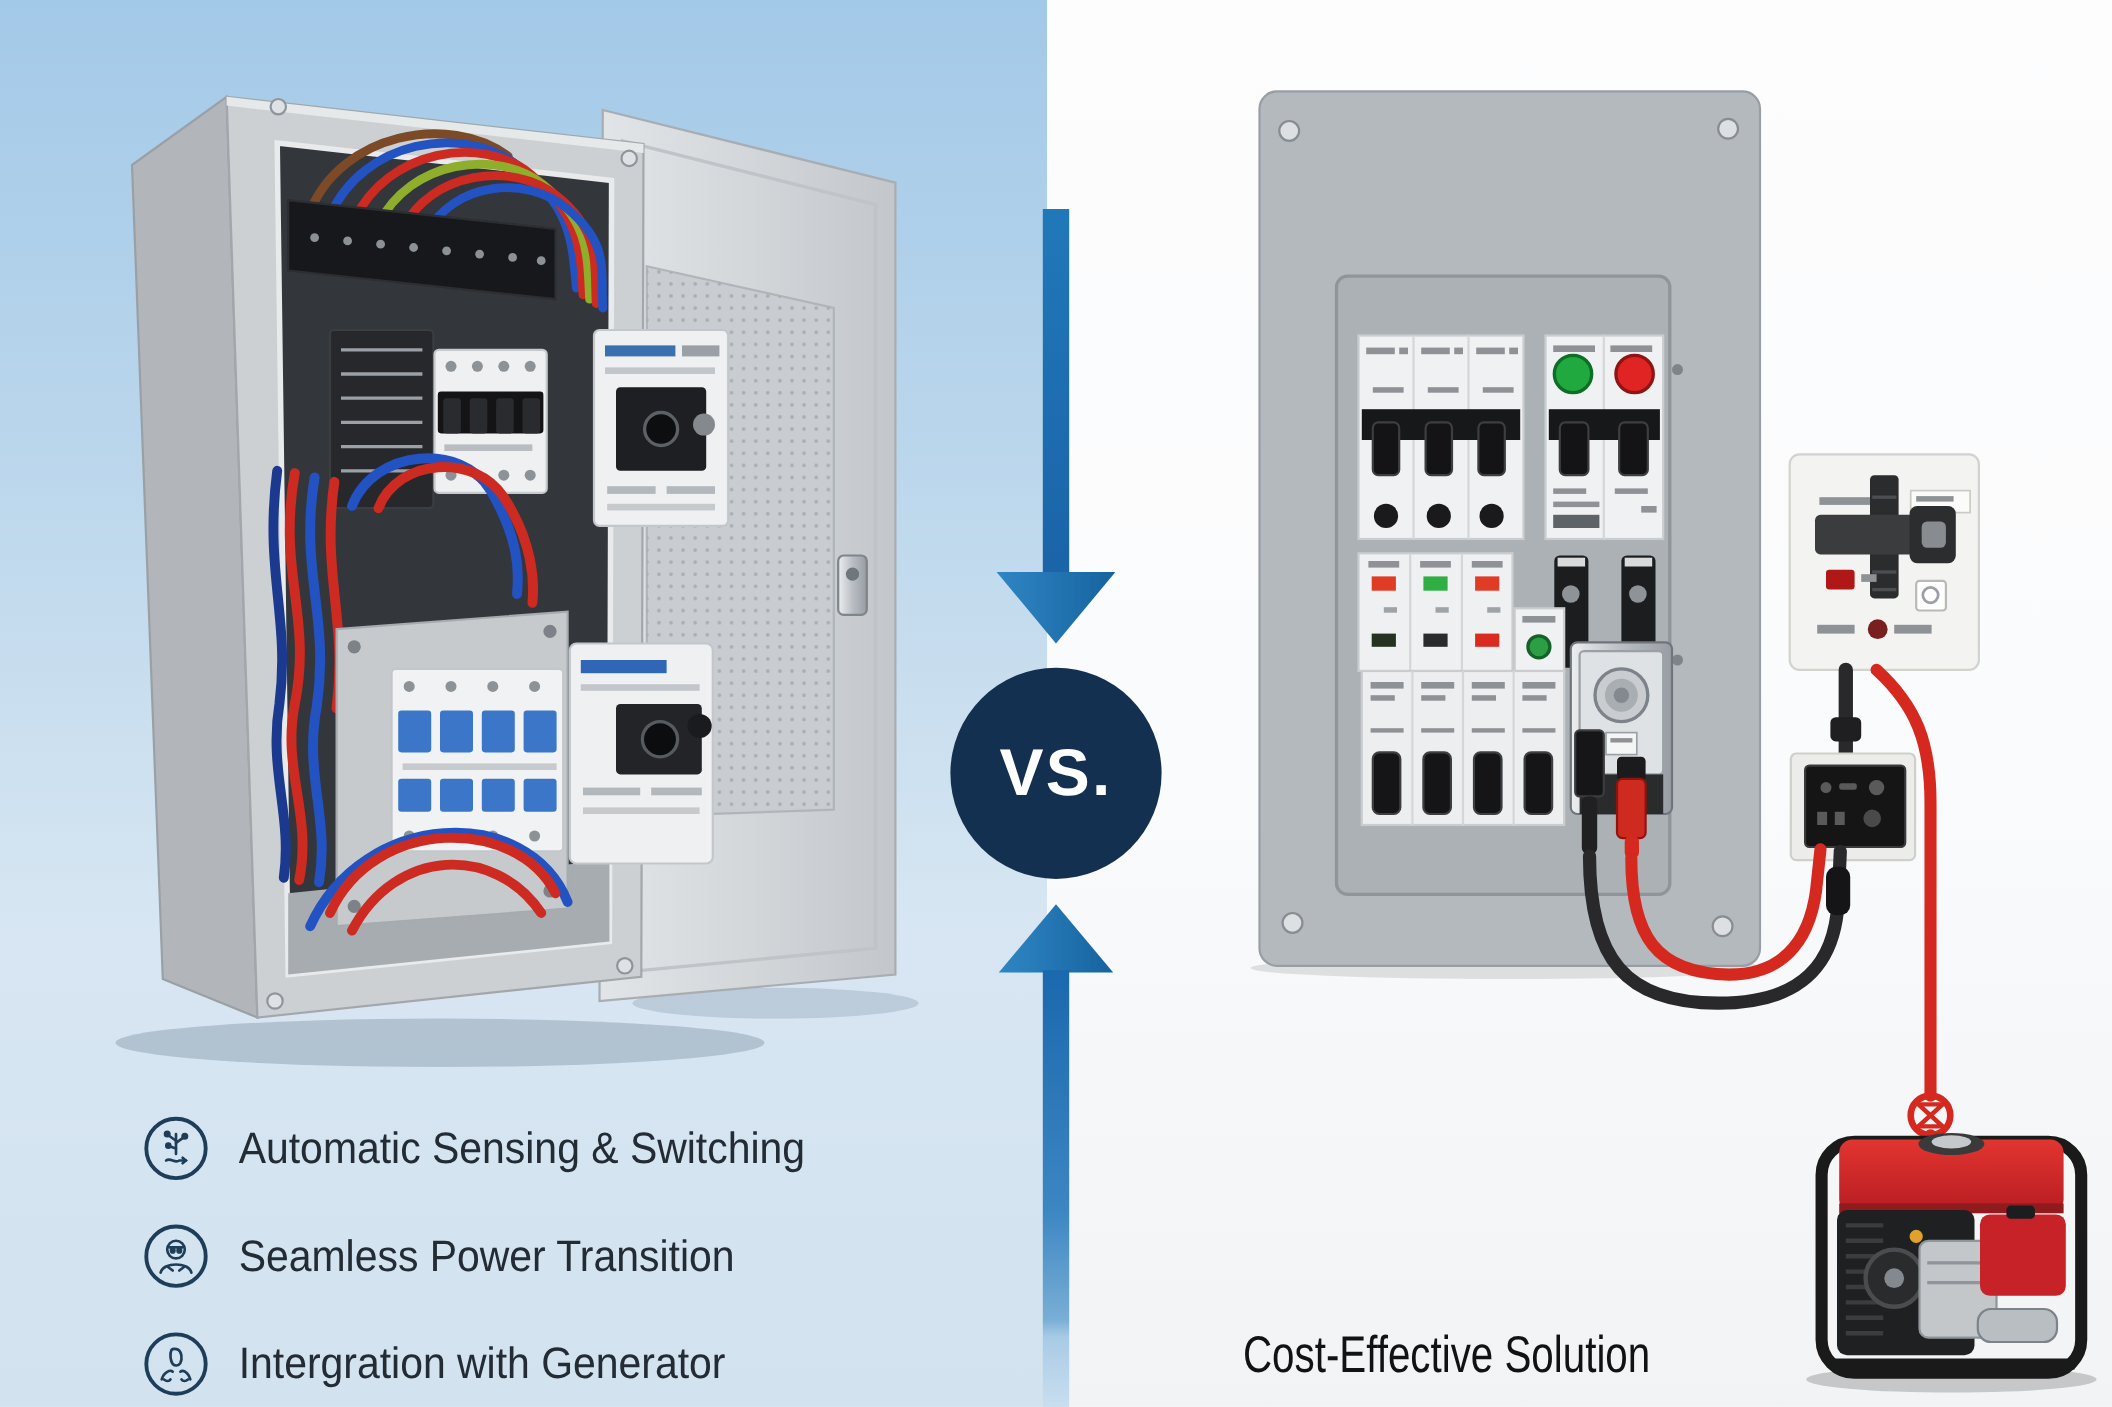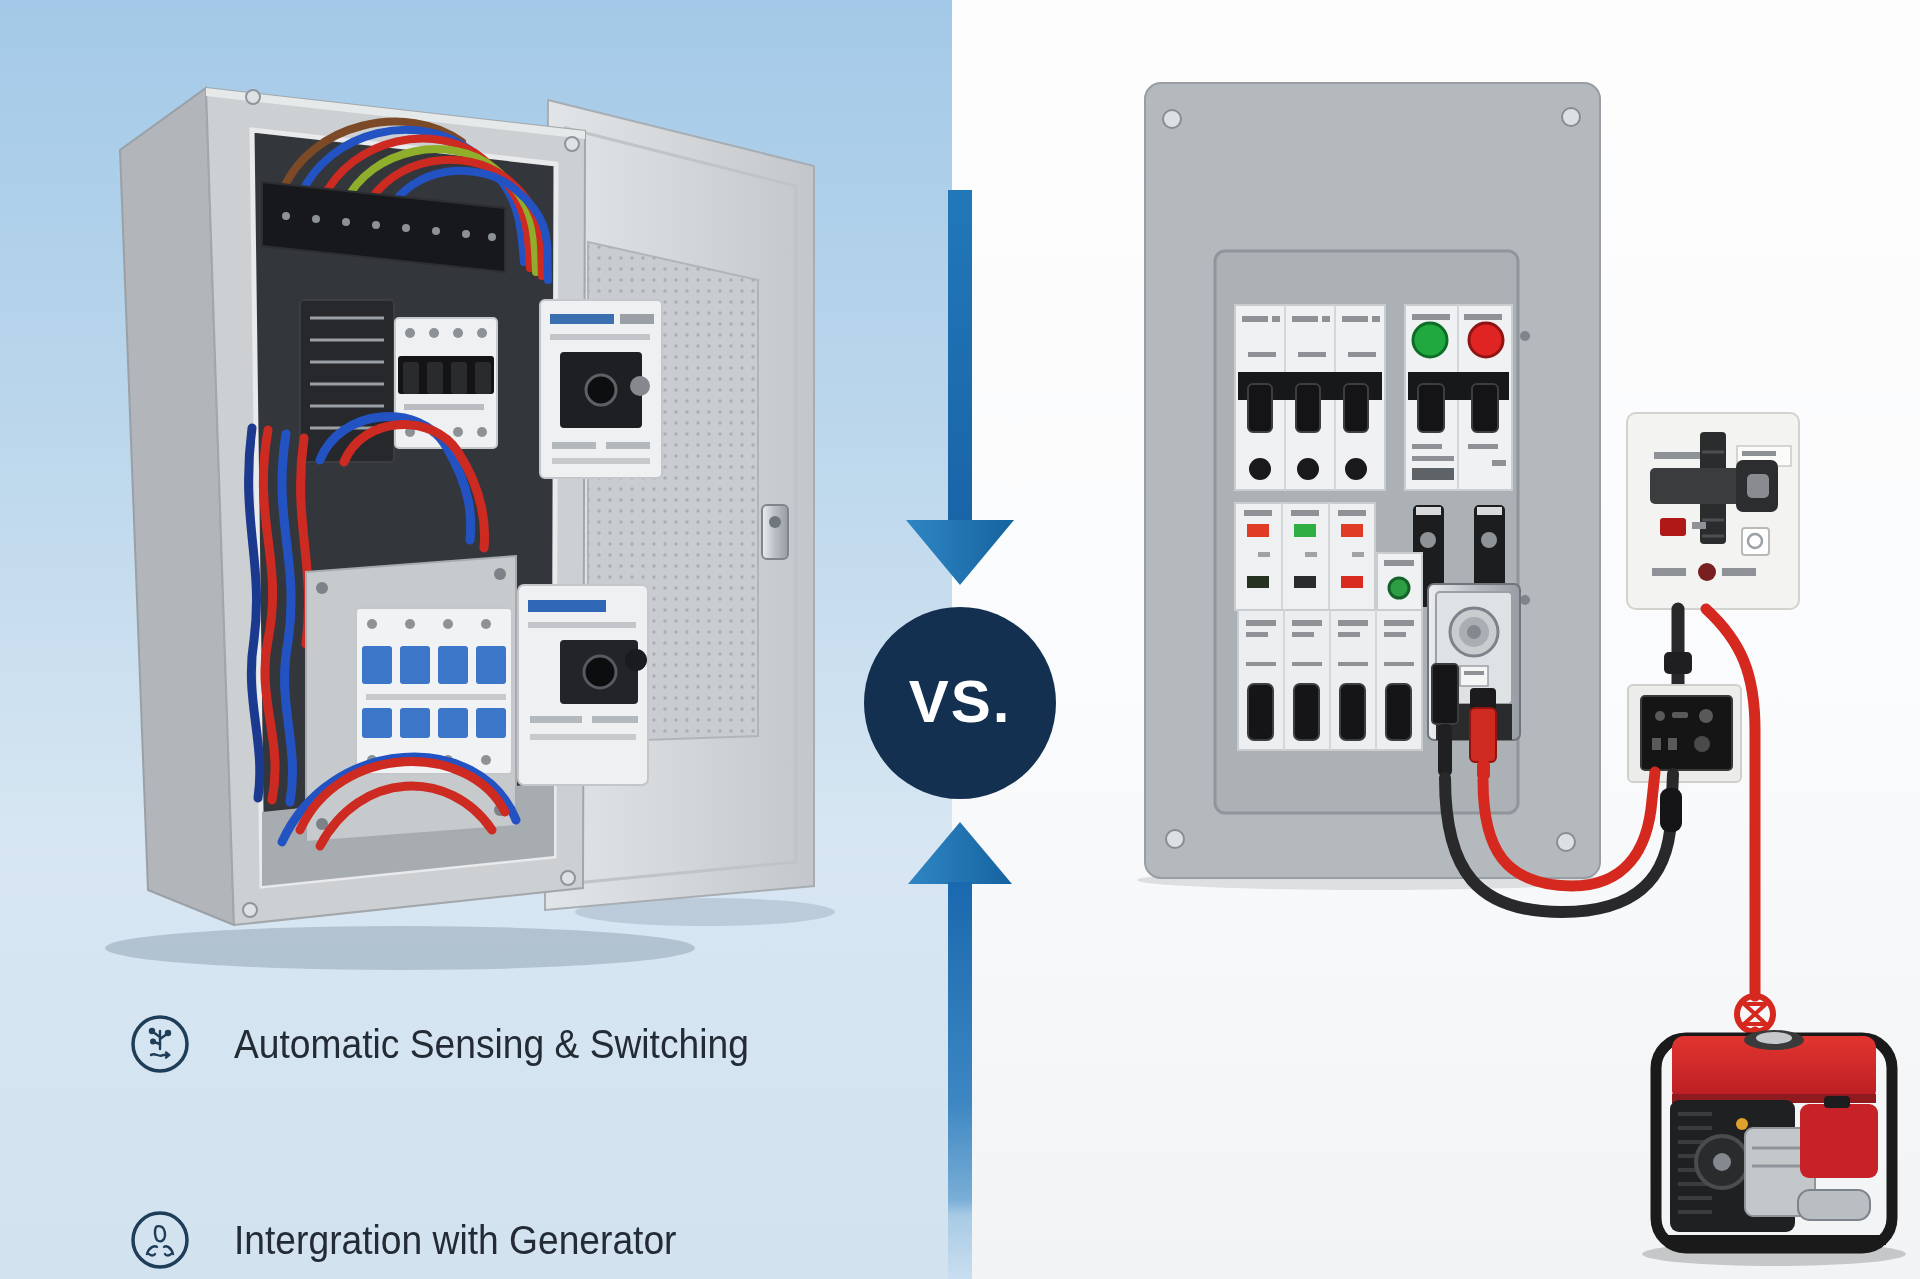--- a/index.html
+++ b/index.html
@@ -9,21 +9,21 @@
   }
   .bg-left{position:absolute;left:0;top:0;width:952px;height:1279px;
     background:linear-gradient(180deg,#a3c9e8 0%,#bcd7ec 34%,#d7e6f2 66%,#d2e2ef 100%);}
   .bg-right{position:absolute;left:952px;top:0;width:968px;height:1279px;
     background:linear-gradient(180deg,#fdfdfe 0%,#fafbfc 55%,#f1f3f4 100%);}
   .art{position:absolute;left:0;top:0;width:1920px;height:1279px;}
   .vs-badge{
     position:absolute;left:960px;top:704px;transform:translate(-50%,-53%);
     color:#ffffff;font-size:60px;font-weight:700;letter-spacing:2px;
   }
-  .feature-left{position:absolute;display:flex;align-items:center;gap:43px;height:64px;}
+  .feature-left{position:absolute;display:flex;align-items:center;gap:26px;height:64px;}
   .feature-left .label{
     font-size:40px;color:#232b35;white-space:nowrap;
     display:inline-block;transform:scaleX(0.93);transform-origin:left center;
   }
   .feature-right{position:absolute;height:56px;display:flex;align-items:center;}
   .feature-right .label{
     font-size:47px;color:#121212;white-space:nowrap;
     display:inline-block;transform:scaleX(0.78);transform-origin:left center;
   }
 </style>
@@ -492,25 +492,42 @@
         <path d="M31 26 L38 21"></path>
           <circle cx="39" cy="20" r="2" fill="#1e3d59"></circle>
         <path d="M31 31 L25 29"></path>
           <circle cx="24" cy="28.5" r="1.8" fill="#1e3d59"></circle>
         <path d="M22 42 C26 39 30 45 34 42 L40 42"></path>
         <path d="M37 39.5 L40 42 L37 44.5"></path>
       </g>
     </svg>
     <span class="label">Automatic Sensing &amp; Switching</span>
   </div>
+  <div class="feature-left" style="left:129px;top:1110px;">
+    <svg width="62" height="62" viewBox="0 0 62 62">
+      <circle cx="31" cy="31" r="27" fill="none" stroke="#1e3d59" stroke-width="3.5"></circle>
+      <g fill="none" stroke="#1e3d59" stroke-width="2.4" stroke-linecap="round">
+        <circle cx="31" cy="25" r="8"></circle>
+        <path d="M25 23 L37 23"></path>
+        <circle cx="28" cy="26" r="1.6" fill="#1e3d59"></circle>
+          <circle cx="34" cy="26" r="1.6" fill="#1e3d59"></circle>
+        <path d="M17 46 C19 36 43 36 45 46"></path>
+        <path d="M24 41 L28 44 M38 41 L34 44"></path>
+      </g>
+    </svg>
+    <span class="label">Seamless Power Transition</span>
+  </div>
   <div class="feature-left" style="left:129px;top:1208px;">
     <svg width="62" height="62" viewBox="0 0 62 62">
       <circle cx="31" cy="31" r="27" fill="none" stroke="#1e3d59" stroke-width="3.5"></circle>
       <g fill="none" stroke="#1e3d59" stroke-width="2.4" stroke-linecap="round">
         <path d="M27 18 C25 22 26 28 28 31 C30 33 33 33 35 30 C37 26 36 20 33 18 C31 17 28 17 27 18 Z"></path>
         <path d="M18 45 C20 38 26 36 28 38 M44 45 C42 38 37 36 35 38"></path>
         <path d="M20 45 C22 47 25 47 26 45 M42 45 C40 47 37 47 36 45"></path>
       </g>
     </svg>
     <span class="label">Intergration with Generator</span>
   </div>
 
+  <div class="feature-right" style="left:1130px;top:1202px;">
+    <span class="label">Cost-Effective Solution</span>
+  </div>
 </div>
 
 </body></html>

